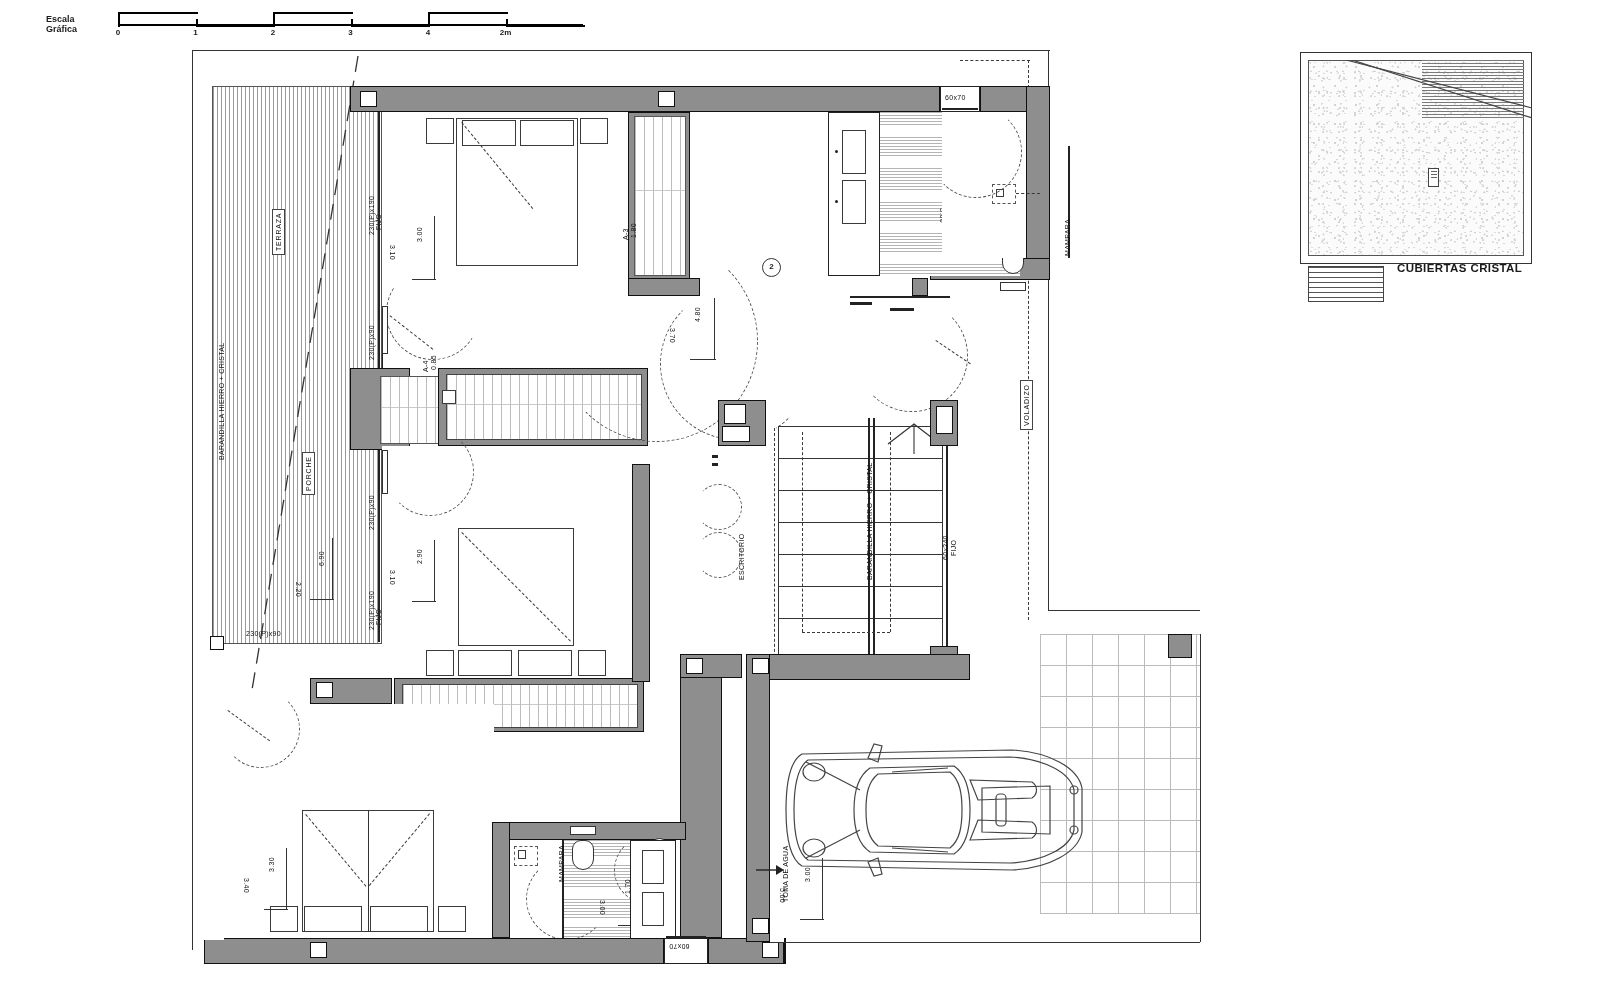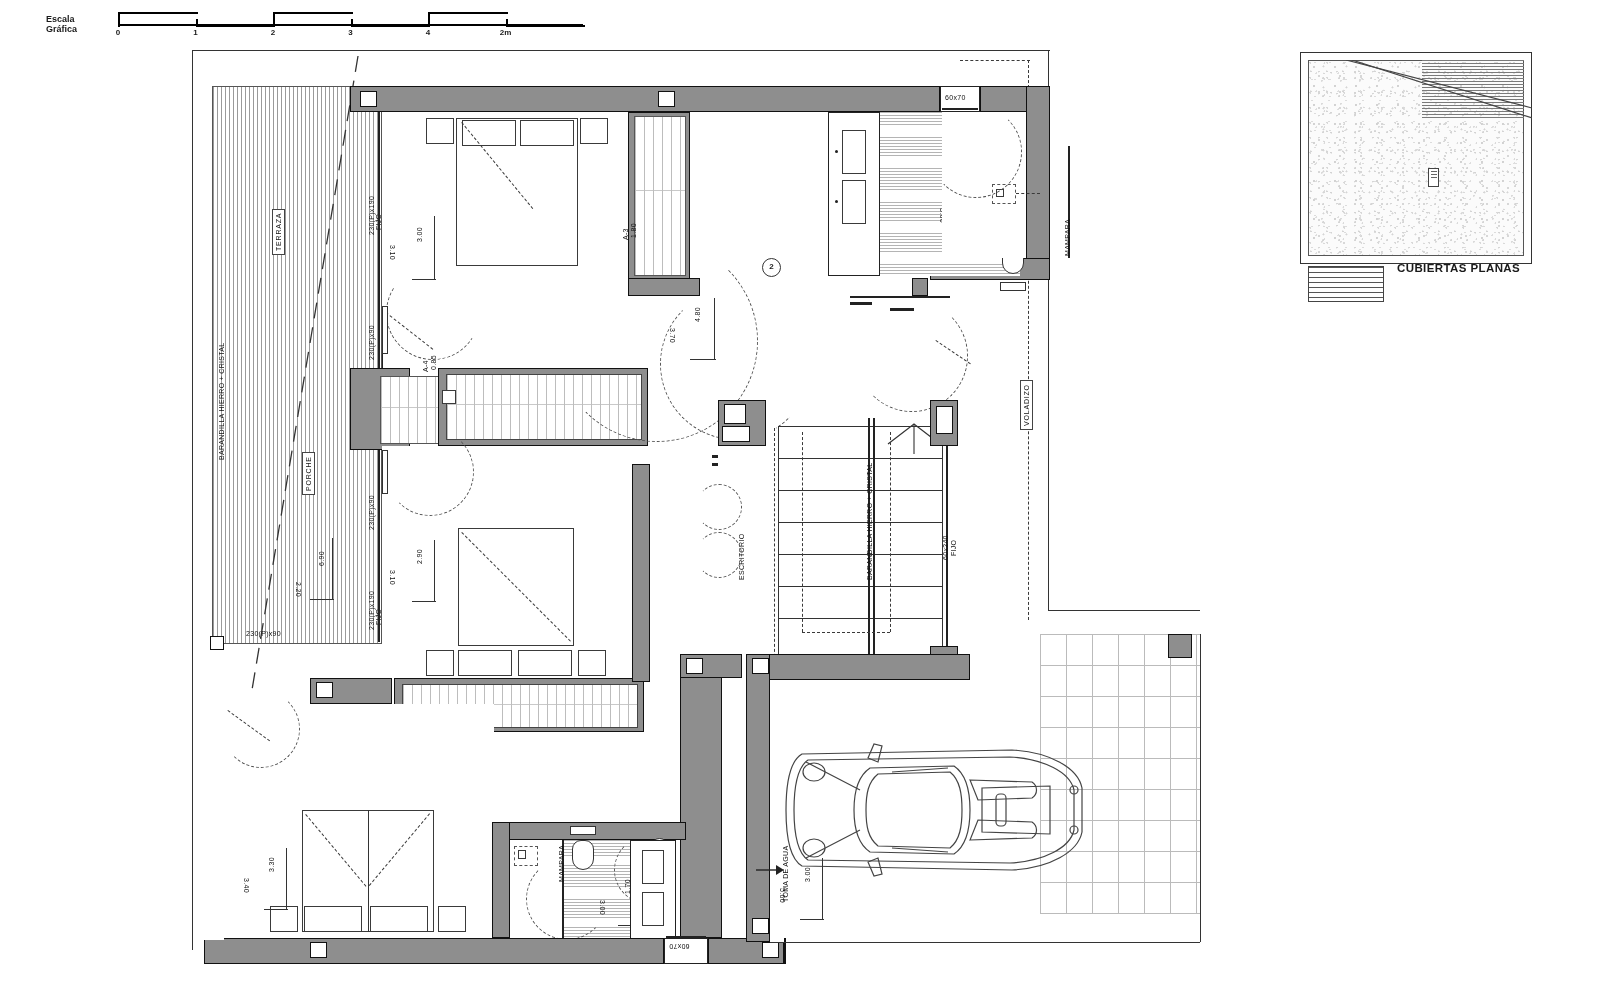--- a/index.html
+++ b/index.html
@@ -125,21 +125,21 @@
       <polyline points="38,0 224,48" fill="none" stroke="#444" stroke-width="1.2"></polyline>
       <polyline points="44,0 224,58" fill="none" stroke="#444" stroke-width="1.2"></polyline>
     </svg>
     <div class="drain">
         <i></i>
         <i></i>
         <i></i>
       </div>
     <div class="stair"></div>
   </div>
-  <div id="roofkeycap">CUBIERTAS PLANAS</div>
+  <div id="roofkeycap">CUBIERTAS CRISTAL</div>
 
   <div id="plan">
 
     <div class="solidv" style="left:2px;top:0px;height:900px;"></div>
     <div class="solid" style="left:2px;top:0px;width:858px;"></div>
     <div class="solidv" style="left:858px;top:0px;height:560px;"></div>
     <div class="solid" style="left:858px;top:560px;width:152px;"></div>
 
     <div class="dashv" style="left:838px;top:10px;height:560px;"></div>
     <div class="dash" style="left:770px;top:10px;width:70px;"></div>

